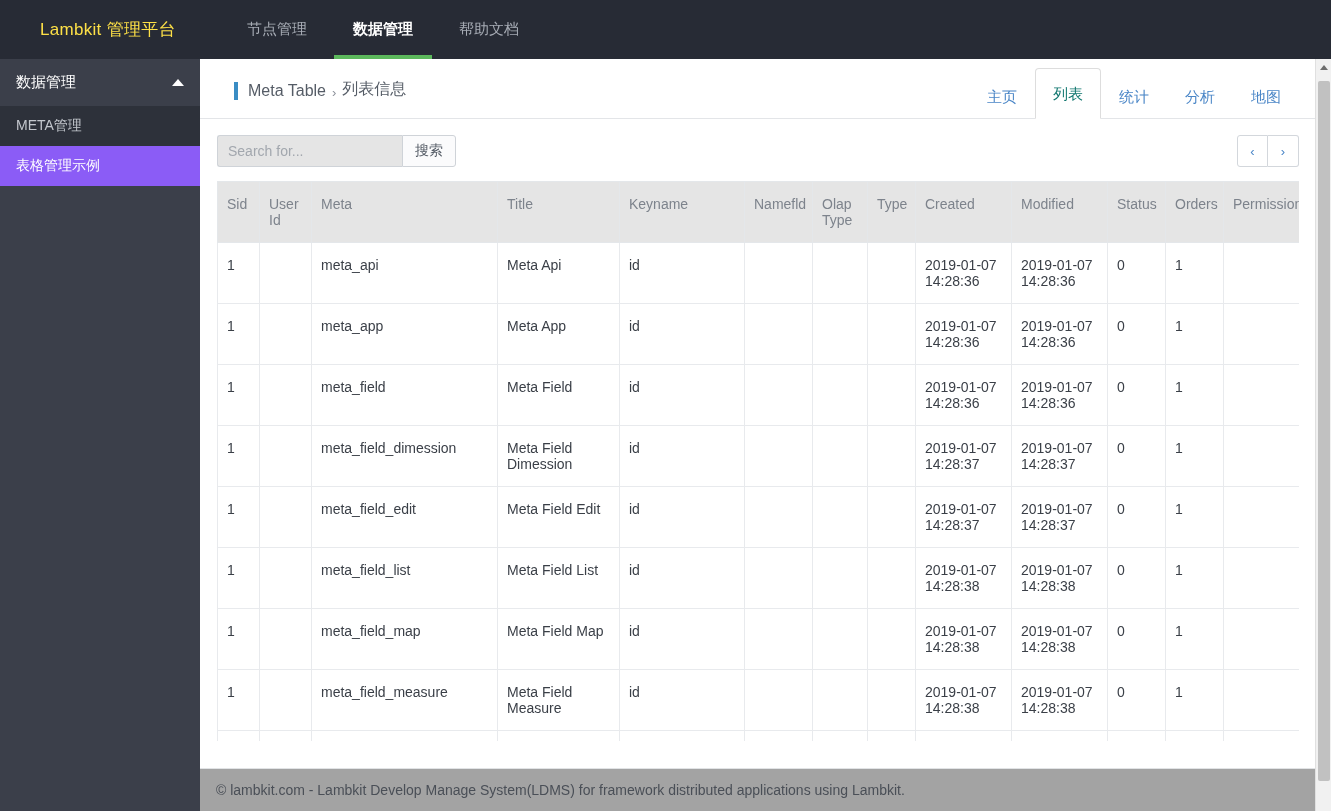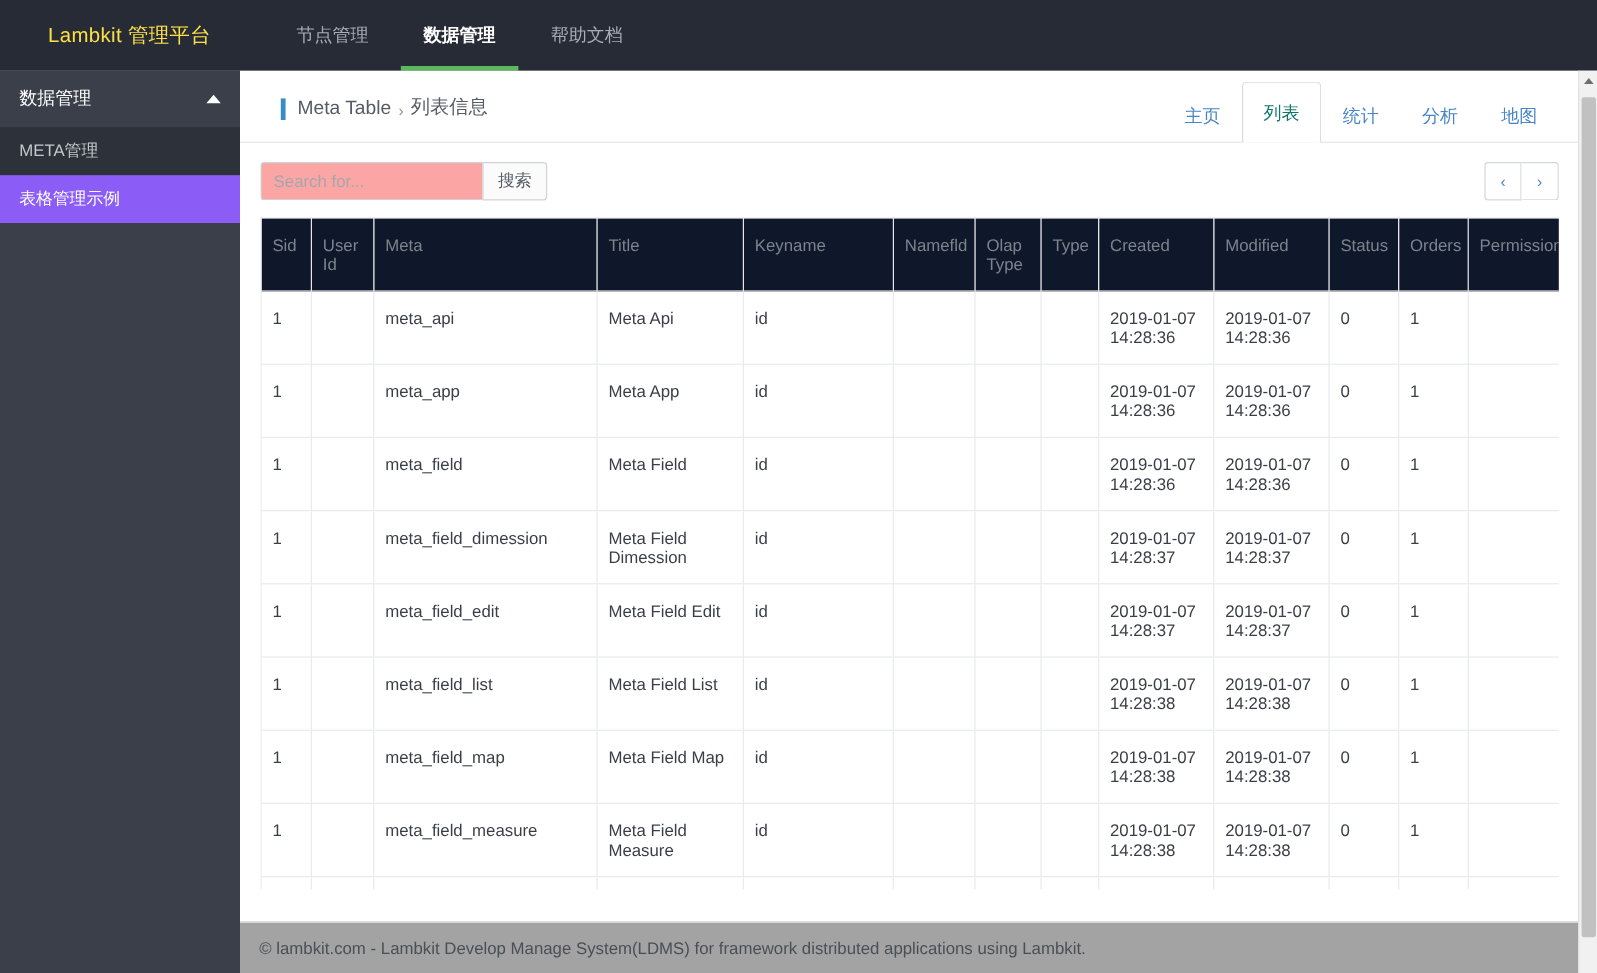--- a/index.html
+++ b/index.html
@@ -122,21 +122,21 @@
   .searchbox { display: inline-flex; height: 32px; }
   .search-input {
     width: 185px; height: 32px;
     border: 1px solid #cfd3d8;
     border-right: none;
     border-radius: 3px 0 0 3px;
     padding: 0 10px;
     font-size: 14px; color: #555;
     font-family: "Liberation Sans", sans-serif;
     outline: none;
-    background: #fca5a5;
+    background: #e5e5e5;
   }
   .search-input::placeholder { color: #a2a7ae; }
   .search-btn {
     height: 32px; padding: 0 12px;
     border: 1px solid #cfd3d8;
     border-radius: 0 3px 3px 0;
     background: #fbfbfc;
     font-size: 14px; color: #555c66;
     font-family: "Liberation Sans", sans-serif;
     cursor: pointer;
@@ -162,21 +162,21 @@
     margin: 0 17px;
     height: 560px;
     overflow: hidden;
   }
   table.grid {
     width: 1082px;
     border-collapse: collapse;
     table-layout: fixed;
   }
   table.grid th {
-    background: #0f172a;
+    background: #e5e5e5;
     border: 1px solid #e4e7ea;
     color: #7d838c;
     font-weight: normal;
     font-size: 14px;
     text-align: left;
     vertical-align: top;
     padding: 14px 8px 14px 9px;
     height: 57px;
   }
   table.grid td {

